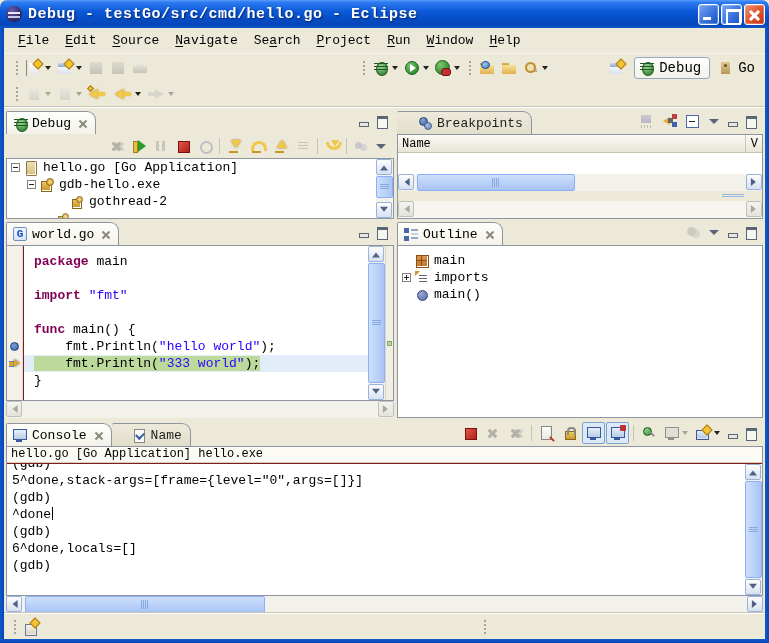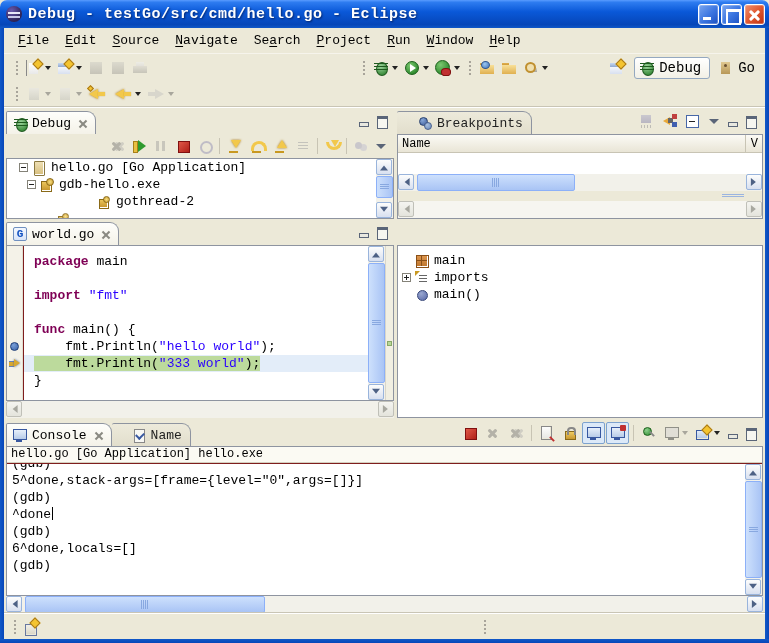--- a/index.html
+++ b/index.html
@@ -454,31 +454,31 @@
         <span class="sep-v"></span>
         <span class="tb-btn">
             <span class="ic ic-watch"></span>
           </span>
         <span class="tb-btn">
             <span class="ic-viewmenu"></span>
           </span>
       </div>
       <div class="view-body">
         <div id="debug-tree" class="tree" style="right:17px">
-            <div class="tree-row" style="padding-left: 12px;">
+            <div class="tree-row" style="padding-left: 4px;">
               <span class="expander box minus"></span>
               <span class="ticon ic-launch-file"></span>
               <span>hello.go [Go Application]</span>
             </div>
             <div class="tree-row" style="padding-left: 20px;">
               <span class="expander box minus"></span>
               <span class="ticon ic-process"></span>
               <span>gdb-hello.exe</span>
             </div>
-            <div class="tree-row" style="padding-left: 50px; margin-left: 27px;">
+            <div class="tree-row" style="padding-left: 50px;">
               <span class="expander none"></span>
               <span class="ticon ic-thread"></span>
               <span>gothread-2</span>
             </div>
             <div class="tree-row clipped" style="padding-left: 36px;">
               <span class="expander none"></span>
               <span class="ticon ic-thread"></span>
               <span></span>
             </div>
           </div>
@@ -608,20 +608,41 @@
         <span class="btn dis ar-left">
             <i></i>
           </span>
         <span class="btn dis ar-right">
             <i></i>
           </span>
       </div>
     </div>
 
     <div id="view-outline" class="view">
+      <div class="tabrow">
+        <span class="vtab active">
+          <span class="ic-outline-tab"></span>
+          <span>Outline</span>
+          <span class="tab-close"></span>
+        </span>
+        <span class="view-tools" style="padding-right:4px">
+          <span class="tb-btn">
+              <span class="ic ic-linkeditor"></span>
+            </span>
+          <span class="tb-btn">
+              <span class="ic-viewmenu"></span>
+            </span>
+          <span class="tb-btn">
+              <span class="ic-minview"></span>
+            </span>
+          <span class="tb-btn">
+              <span class="ic-maxview"></span>
+            </span>
+        </span>
+      </div>
       <div class="view-body">
         <div id="outline-tree" class="tree" style="padding-top:6px">
             <div class="tree-row" style="padding-left: 4px;">
               <span class="expander none"></span>
               <span class="ticon ic-package"></span>
               <span>main</span>
             </div>
             <div class="tree-row" style="padding-left: 4px;">
               <span class="expander box plus"></span>
               <span class="ticon ic-imports"></span>

